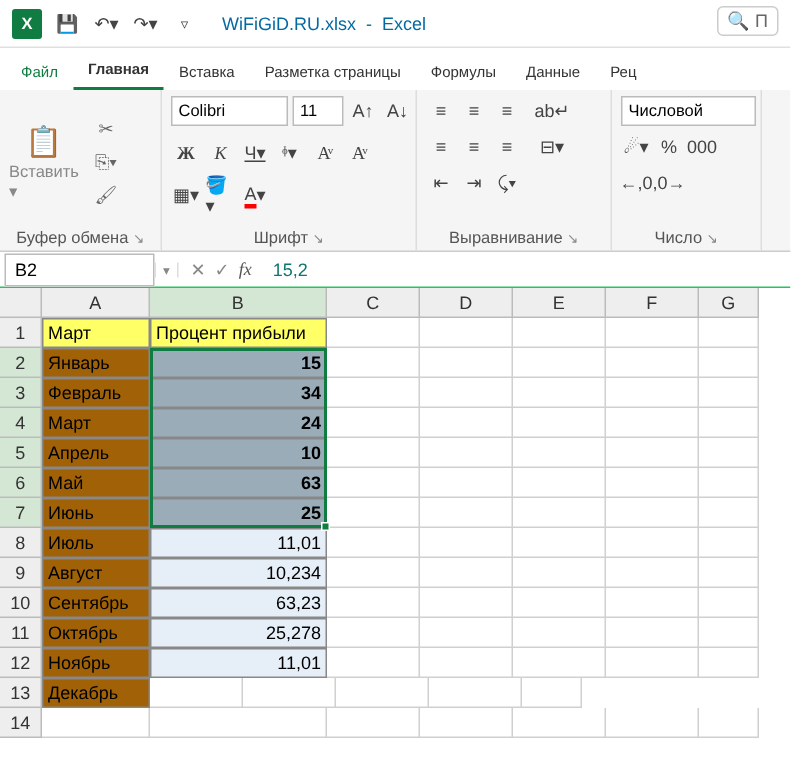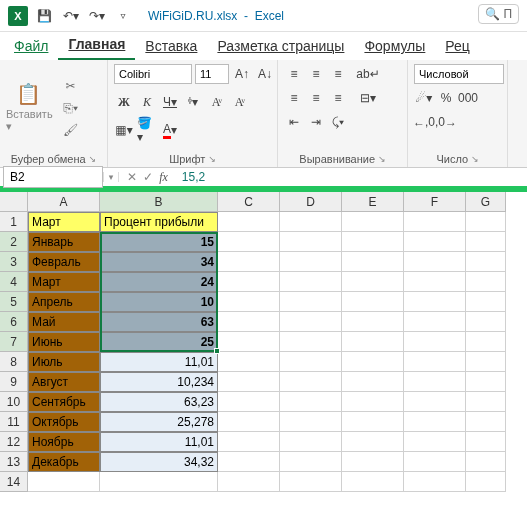--- a/index.html
+++ b/index.html
@@ -5,21 +5,21 @@
   * { box-sizing: border-box; margin: 0; padding: 0; font-family: 'Segoe UI', Arial, sans-serif; }
   body { width: 527px; height: 512px; background: #fff; overflow: hidden; font-size: 12px; }
 
   .titlebar { height: 32px; background: #fff; display: flex; align-items: center; padding: 0 4px; border-bottom: 1px solid #e0e0e0; }
   .excel-logo { width: 20px; height: 20px; background: #107c41; color: #fff; display: flex; align-items: center; justify-content: center; font-weight: bold; font-size: 11px; border-radius: 2px; margin: 0 4px; }
   .qat-icon { width: 22px; height: 22px; display: flex; align-items: center; justify-content: center; color: #444; margin: 0 2px; cursor: pointer; }
   .title-text { margin-left: 12px; color: #0369a1; font-size: 12px; }
   .search-box { position: absolute; right: 8px; top: 4px; display: flex; align-items: center; border: 1px solid #ccc; border-radius: 4px; padding: 2px 6px; color: #666; }
 
   .menubar { height: 28px; display: flex; align-items: flex-end; padding: 0 4px; background: #fff; }
-  .menu-item { padding: 5px 10px 6px 10px; font-size: 14px; color: #333; cursor: pointer; text-decoration: underline; }
+  .menu-item { padding: 5px 10px 6px 10px; font-size: 10px; color: #333; cursor: pointer; }
   .menu-item.file { color: #107c41; font-weight: 500; }
   .menu-item.active { border-bottom: 2px solid #107c41; font-weight: 600; }
 
   .ribbon { height: 108px; background: #f5f5f5; border-bottom: 1px solid #ccc; display: flex; }
   .ribbon-group { border-right: 1px solid #ddd; padding: 4px 6px 2px 6px; display: flex; flex-direction: column; justify-content: space-between; }
   .group-content { flex: 1; display: flex; align-items: center; gap: 4px; }
   .group-label { font-size: 11px; color: #555; text-align: center; padding-top: 2px; display: flex; justify-content: center; align-items: center; gap: 3px; }
   .group-label .launcher { font-size: 9px; color: #888; cursor: pointer; }
 
   .paste-block { display: flex; flex-direction: column; align-items: center; gap: 2px; }
@@ -31,21 +31,21 @@
   .font-name { width: 78px; height: 20px; border: 1px solid #bbb; background: #fff; font-size: 11px; padding: 0 4px; }
   .font-size { width: 34px; height: 20px; border: 1px solid #bbb; background: #fff; font-size: 11px; padding: 0 4px; }
   .btn-icon { width: 20px; height: 20px; display: flex; align-items: center; justify-content: center; cursor: pointer; color: #444; font-size: 12px; }
   .bold { font-weight: bold; font-family: 'Times New Roman', serif; }
   .italic { font-style: italic; font-family: 'Times New Roman', serif; }
   .underline { text-decoration: underline; }
   .align-row { display: flex; gap: 2px; }
 
   .number-group .num-format { width: 90px; height: 20px; border: 1px solid #bbb; background: #fff; font-size: 11px; padding: 0 4px; }
 
-  .namebox-bar { height: 24px; display: flex; align-items: center; border-bottom: 6px solid #22c55e; background: #fff; }
+  .namebox-bar { height: 24px; display: flex; align-items: center; border-bottom: 1px solid #22c55e; background: #fff; }
   .name-box { width: 100px; height: 22px; border: 1px solid #bbb; font-size: 12px; padding: 0 6px; margin-left: 3px; background: #fff; }
   .fx-btns { display: flex; align-items: center; gap: 6px; margin: 0 8px; color: #888; }
   .fx-label { font-style: italic; font-family: 'Times New Roman', serif; color: #555; }
   .formula-val { font-size: 12px; color: #0f766e; margin-left: 6px; }
   .namebox-v { width: 16px; text-align: center; color: #888; border-left: 1px solid #ddd; border-right: 1px solid #ddd; font-size: 9px; cursor: pointer; }
   .corner { width: 28px; height: 20px; background: #eee; border-right: 1px solid #bbb; border-bottom: 1px solid #bbb; }
   .col-headers { display: flex; }
   .col-h { height: 20px; background: #eee; border-right: 1px solid #bbb; border-bottom: 1px solid #bbb; display: flex; align-items: center; justify-content: center; font-size: 12px; color: #333; }
   .col-h.sel { background: #d4e6d4; }
   .row-h { width: 28px; background: #eee; border-right: 1px solid #bbb; border-bottom: 1px solid #bbb; display: flex; align-items: center; justify-content: center; font-size: 12px; color: #333; }
@@ -80,20 +80,21 @@
     <span>🔍</span>&nbsp;<span>П</span>
   </div>
 </div>
 
 <div class="menubar">
   <div class="menu-item file">Файл</div>
   <div class="menu-item active">Главная</div>
   <div class="menu-item">Вставка</div>
   <div class="menu-item">Разметка страницы</div>
   <div class="menu-item">Формулы</div>
+  <div class="menu-item">Данные</div>
   <div class="menu-item">Рец</div>
 </div>
 
 <div class="ribbon">
 
   <div class="ribbon-group" style="width:108px;">
     <div class="group-content">
       <div class="paste-block">
         <div class="paste-icon">📋</div>
         <div style="font-size:11px;color:#888;"><span>Вставить</span><br>▾</div>
@@ -333,21 +334,20 @@
           <div class="cell wA month-cell">Ноябрь</div>
           <div class="cell wB val-cell">11,01</div>
           <div class="cell wC"></div>
           <div class="cell wD"></div>
           <div class="cell wE"></div>
           <div class="cell wF"></div>
           <div class="cell wG"></div>
         </div>
         <div class="row">
           <div class="cell wA month-cell">Декабрь</div>
-          <div class="cell wB val-cell">34,32</div>
           <div class="cell wC"></div>
           <div class="cell wD"></div>
           <div class="cell wE"></div>
           <div class="cell wF"></div>
           <div class="cell wG"></div>
         </div>
         <div class="row">
           <div class="cell wA"></div>
           <div class="cell wB"></div>
           <div class="cell wC"></div>

